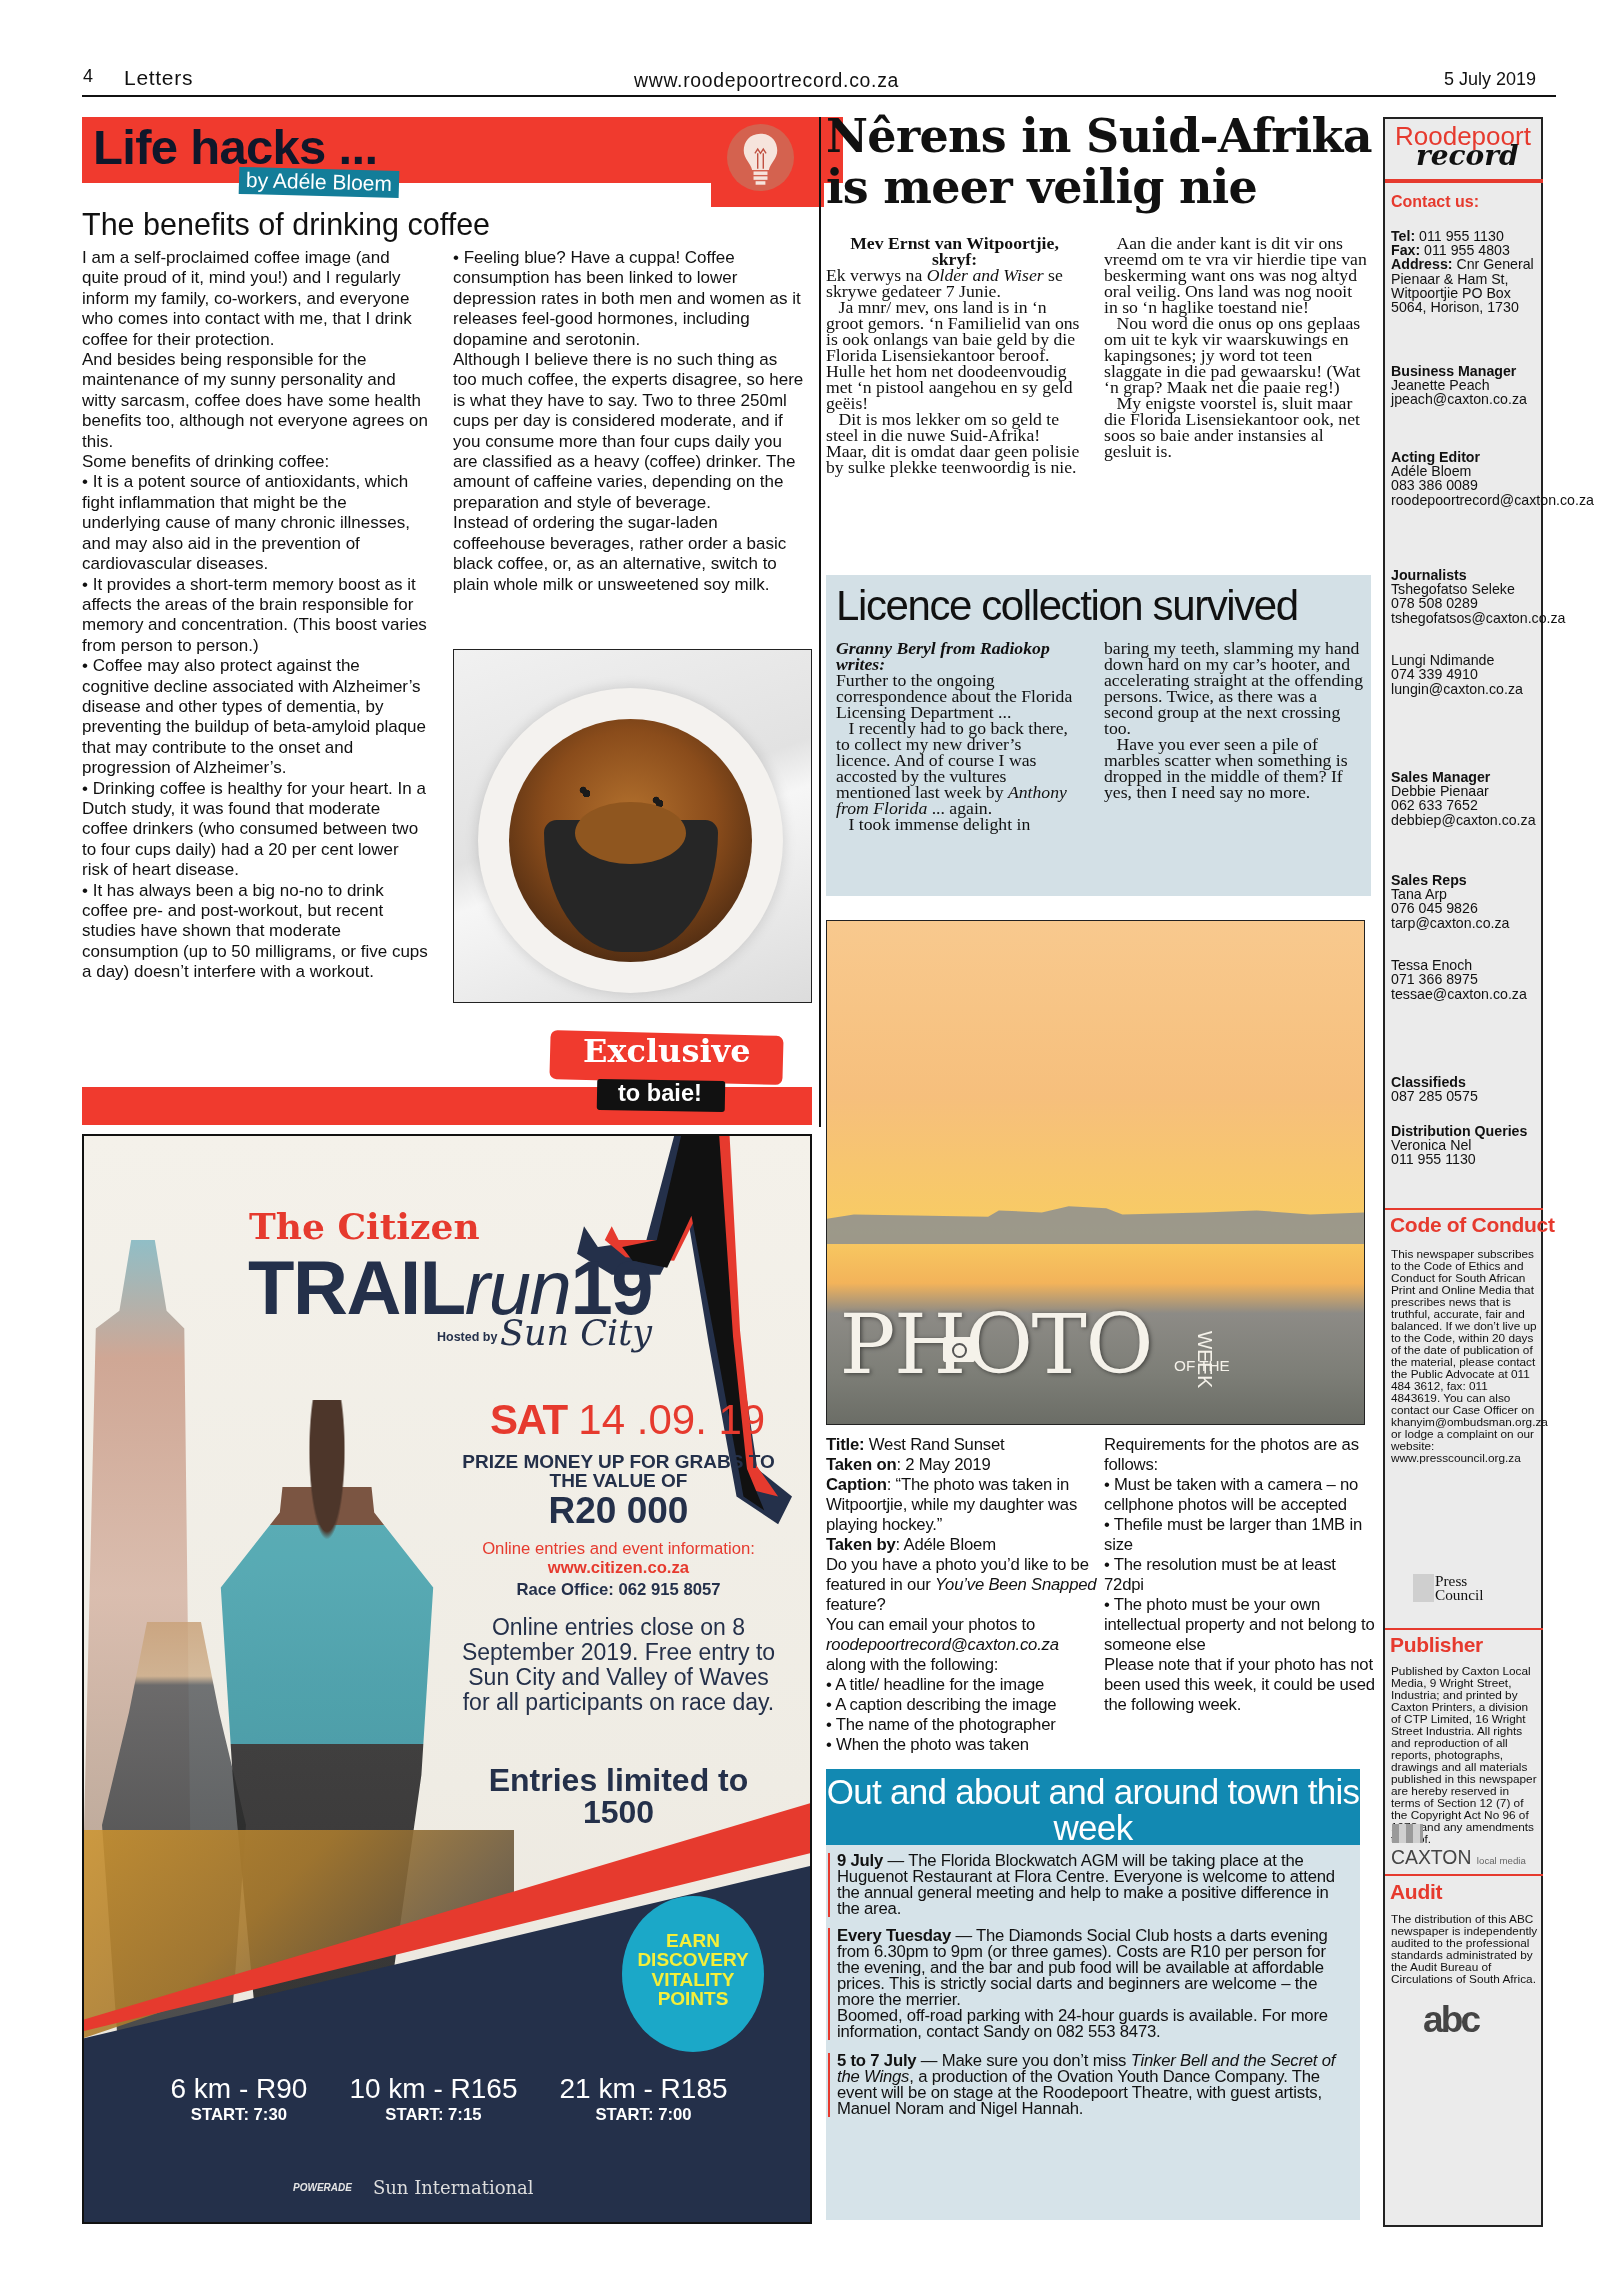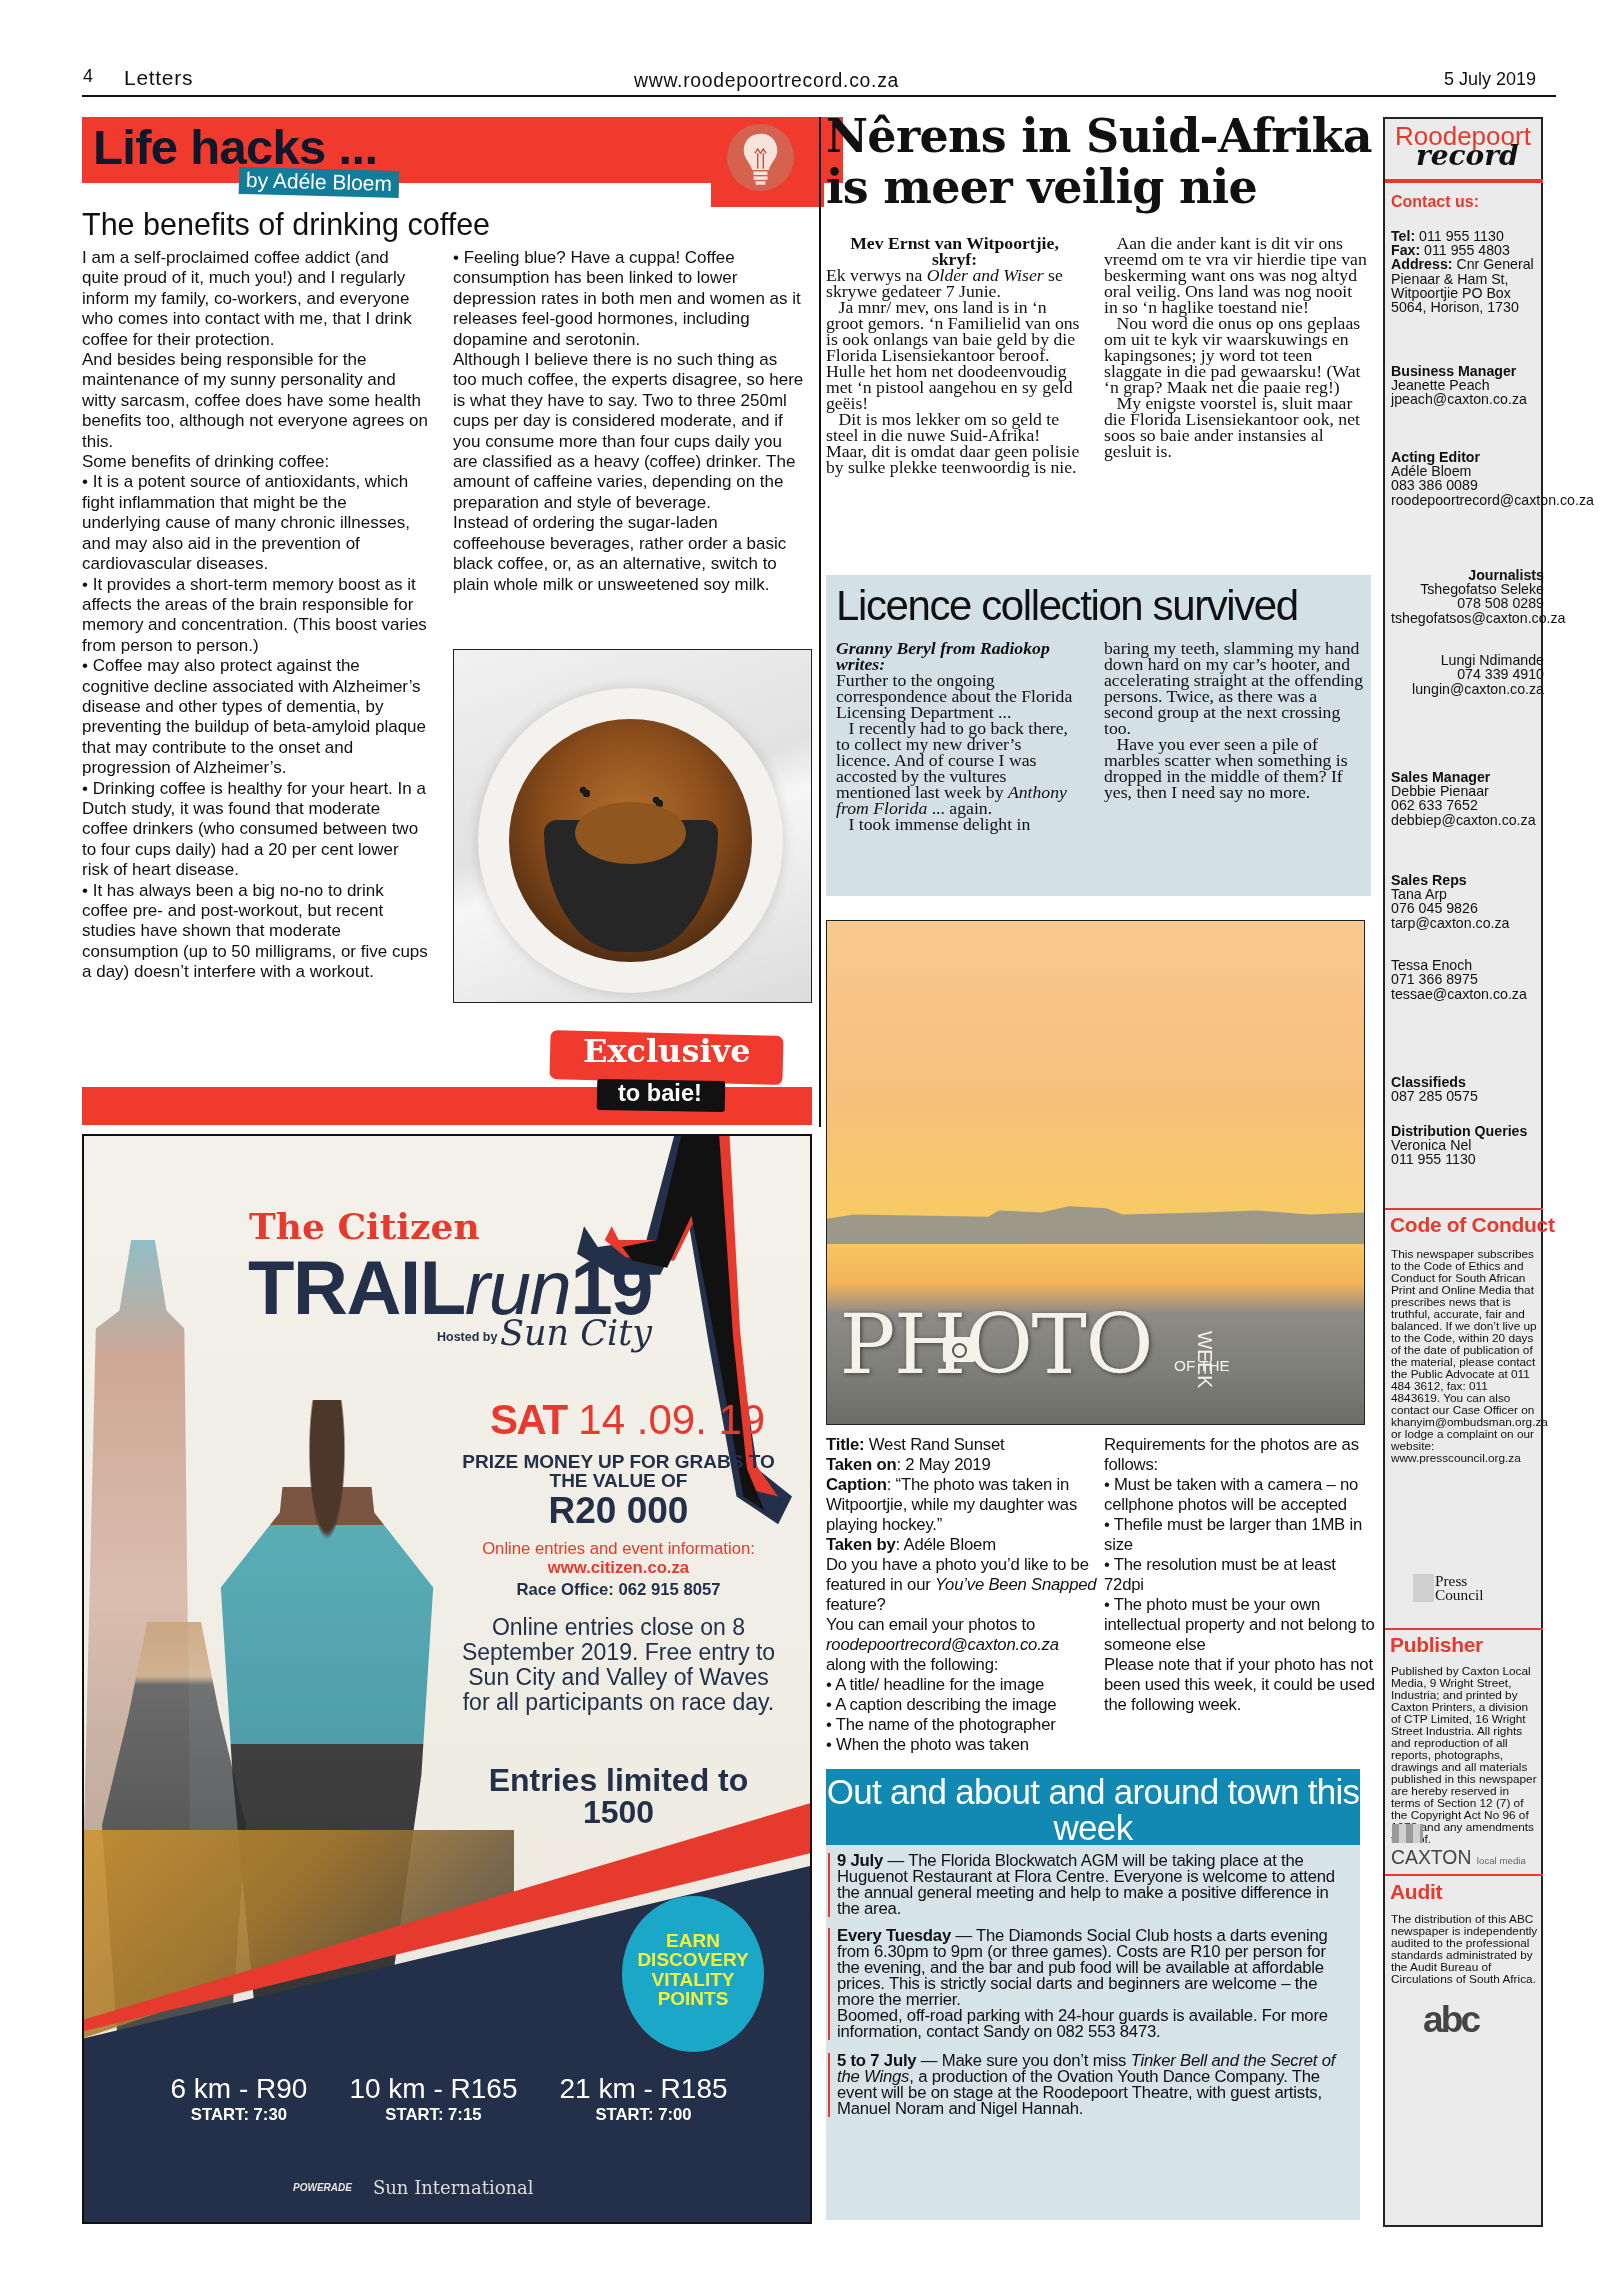--- a/index.html
+++ b/index.html
@@ -139,21 +139,21 @@
     <rect x="38" y="75" width="20" height="5" fill="#f6e4dc"></rect>
     <rect x="41" y="82" width="14" height="5" fill="#f6e4dc"></rect>
     <path d="M40 42 L44 36 L48 42 L52 36 L56 42 M44 42 L44 64 M52 42 L52 64" stroke="#c05040" stroke-width="2" fill="none"></path>
   </svg>
 </div>
 <div class="abs lh-title">Life hacks ...</div>
 <div class="abs lh-byline">by Adéle Bloem</div>
 <div class="abs lh-subtitle">The benefits of drinking coffee</div>
 
 <div class="abs col-text lh-col1">
-  <p>I am a self-proclaimed coffee addict (and quite proud of it, much you!) and I regularly inform my family, co-workers, and everyone who comes into contact with me, that I drink coffee for their protection.</p>
+  <p>I am a self-proclaimed coffee image (and quite proud of it, mind you!) and I regularly inform my family, co-workers, and everyone who comes into contact with me, that I drink coffee for their protection.</p>
   <p>And besides being responsible for the maintenance of my sunny personality and witty sarcasm, coffee does have some health benefits too, although not everyone agrees on this.</p>
   <p>Some benefits of drinking coffee:</p>
   <p>•  It is a potent source of antioxidants, which fight inflammation that might be the underlying cause of many chronic illnesses, and may also aid in the prevention of cardiovascular diseases.</p>
   <p>•  It provides a short-term memory boost as it affects the areas of the brain responsible for memory and concentration. (This boost varies from person to person.)</p>
   <p>•  Coffee may also protect against the cognitive decline associated with Alzheimer’s disease and other types of dementia, by preventing the buildup of beta-amyloid plaque that may contribute to the onset and progression of Alzheimer’s.</p>
   <p>•  Drinking coffee is healthy for your heart. In a Dutch study, it was found that moderate coffee drinkers (who consumed between two to four cups daily) had a 20 per cent lower risk of heart disease.</p>
   <p>•  It has always been a big no-no to drink coffee pre- and post-workout, but recent studies have shown that moderate consumption (up to 50 milligrams, or five cups a day) doesn’t interfere with a workout.</p>
 </div>
 <div class="abs col-text lh-col2">
   <p>•  Feeling blue? Have a cuppa! Coffee consumption has been linked to lower depression rates in both men and women as it releases feel-good hormones, including dopamine and serotonin.</p>
@@ -312,21 +312,21 @@
   <span>jpeach@caxton.co.za</span>
 </div>
 
 <div class="abs sb-text" style="left:1391px; top:450px;">
   <b>Acting Editor</b><br>
   <span>Adéle Bloem</span><br>
   <span>083 386 0089</span><br>
   <span>roodepoortrecord@caxton.co.za</span>
 </div>
 
-<div class="abs sb-text" style="left:1391px; top:568px;text-align:right;">
+<div class="abs sb-text" style="left:1391px; top:568px;">
   <b>Journalists</b><br>
   <span>Tshegofatso Seleke</span><br>
   <span>078 508 0289</span><br>
   <span>tshegofatsos@caxton.co.za</span><br><br><br>
   <span>Lungi Ndimande</span><br>
   <span>074 339 4910</span><br>
   <span>lungin@caxton.co.za</span>
 </div>
 
 <div class="abs sb-text" style="left:1391px; top:770px;">

